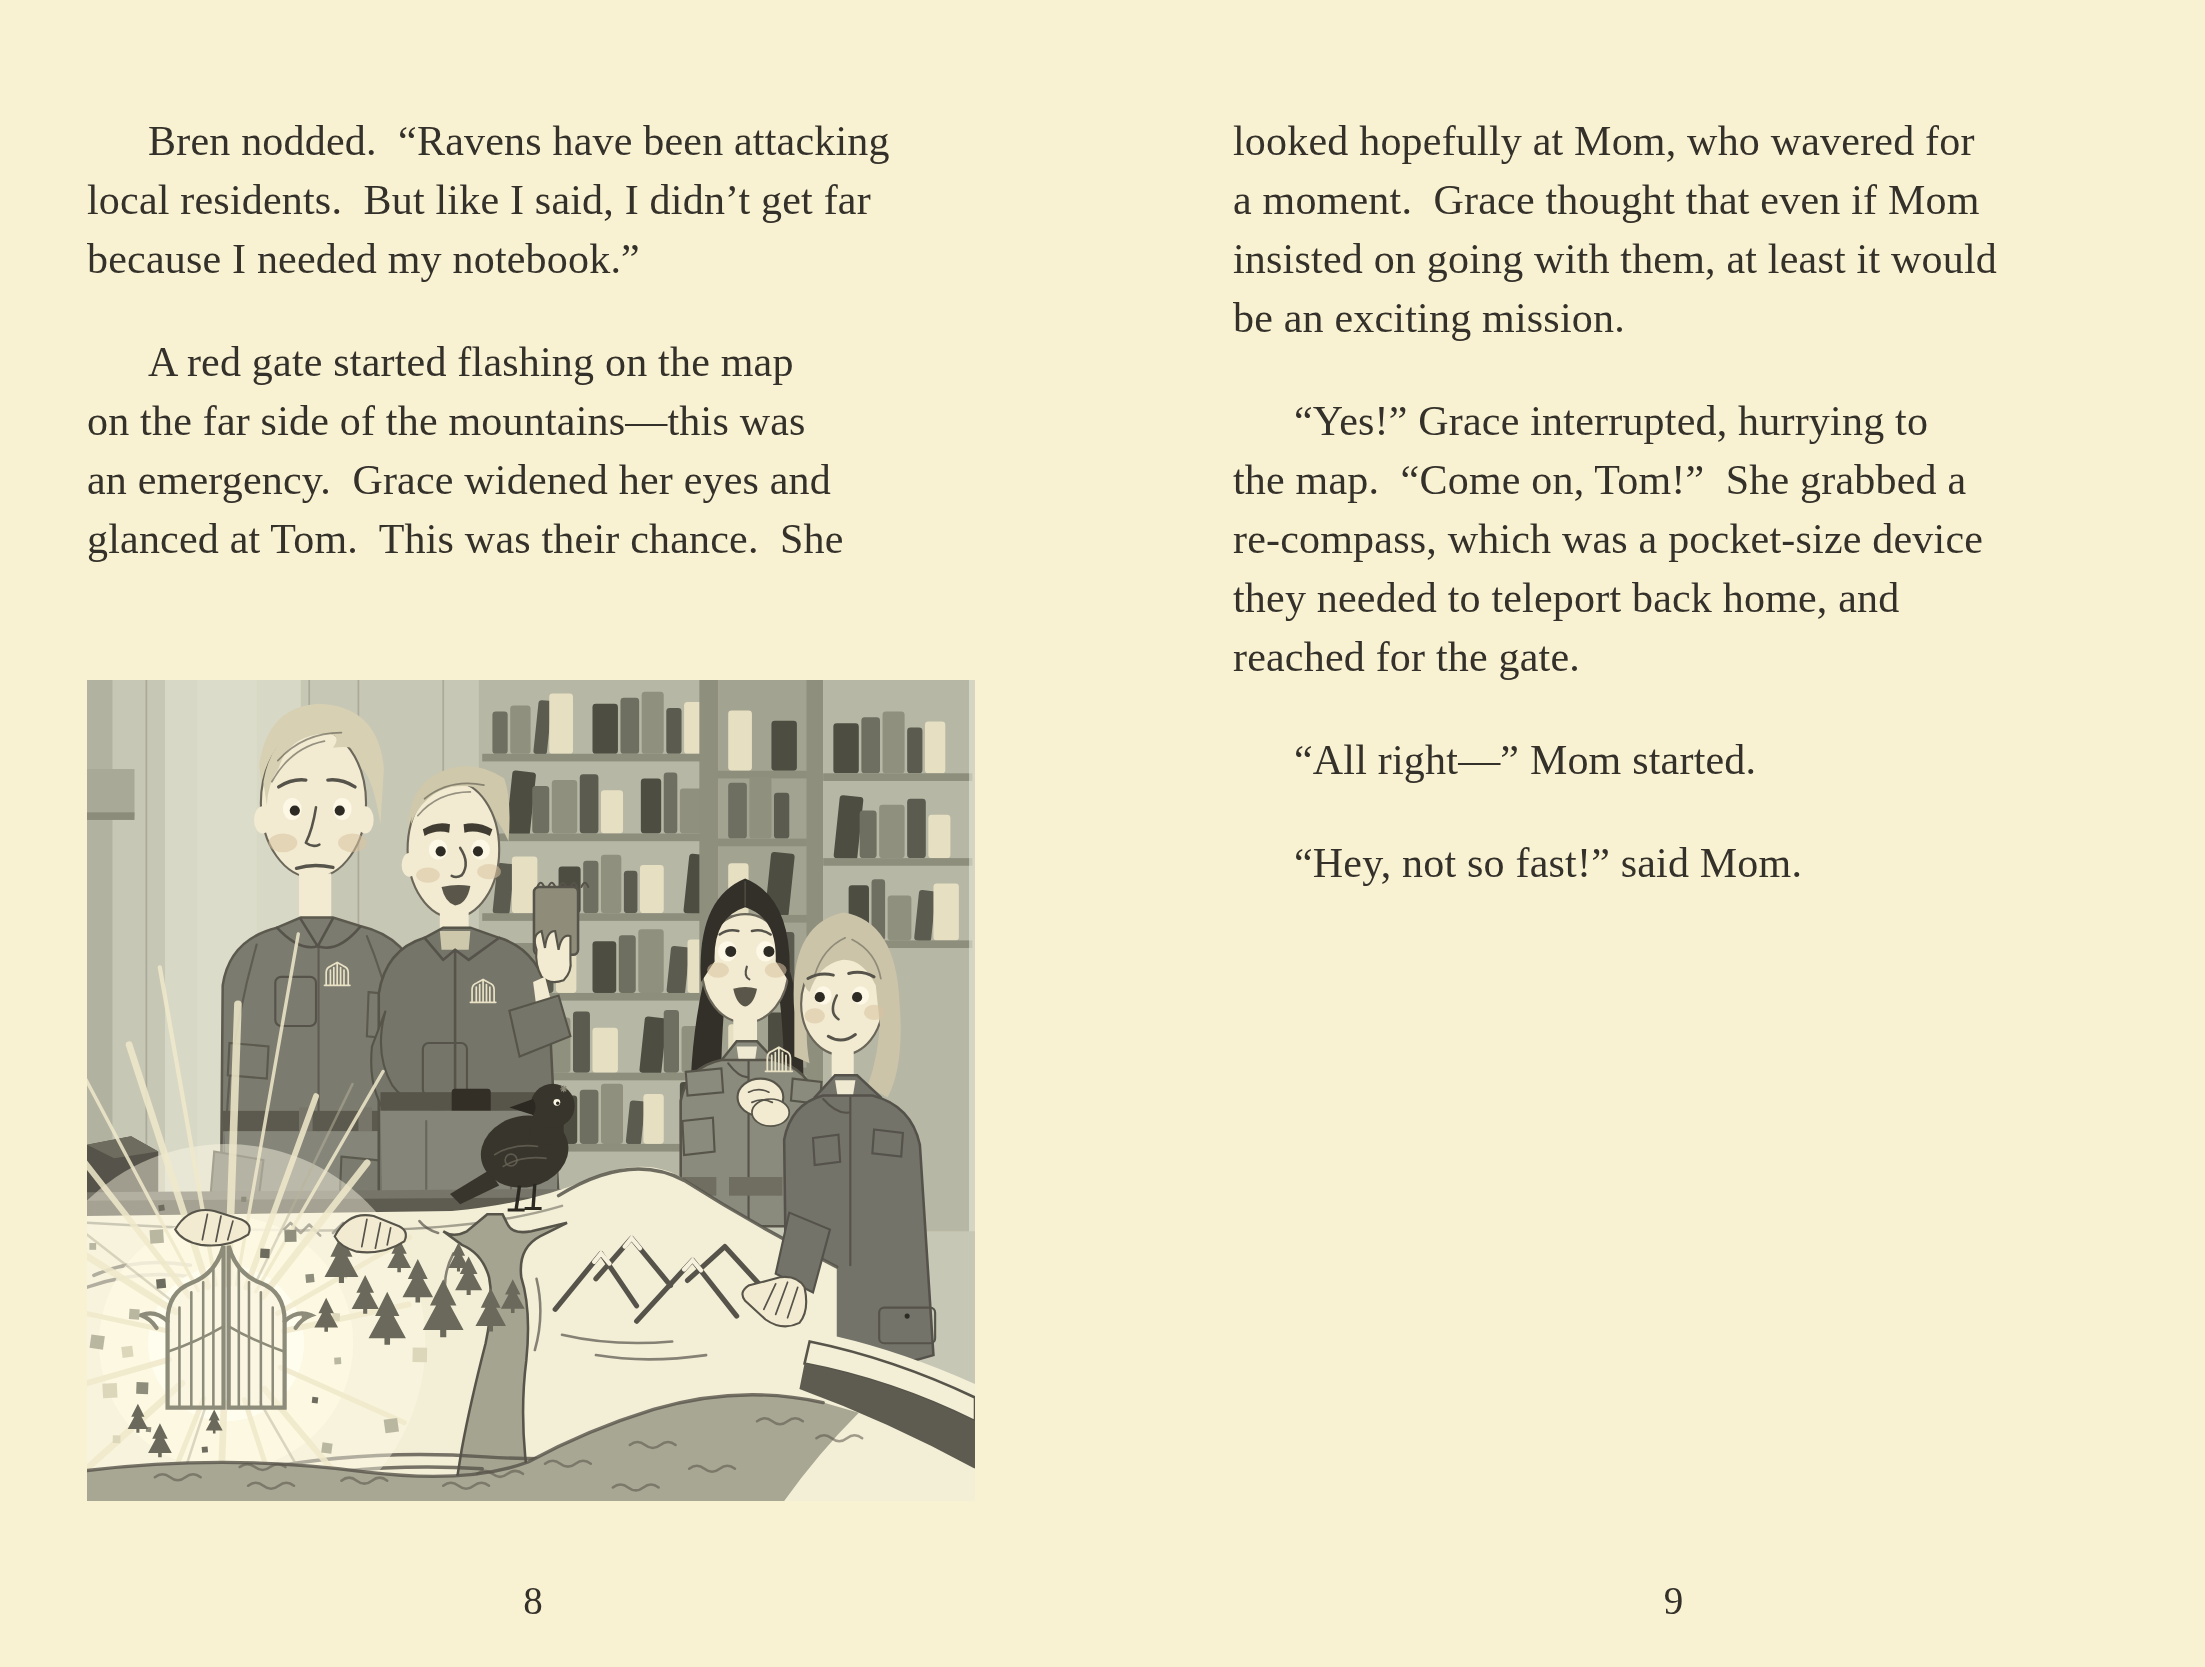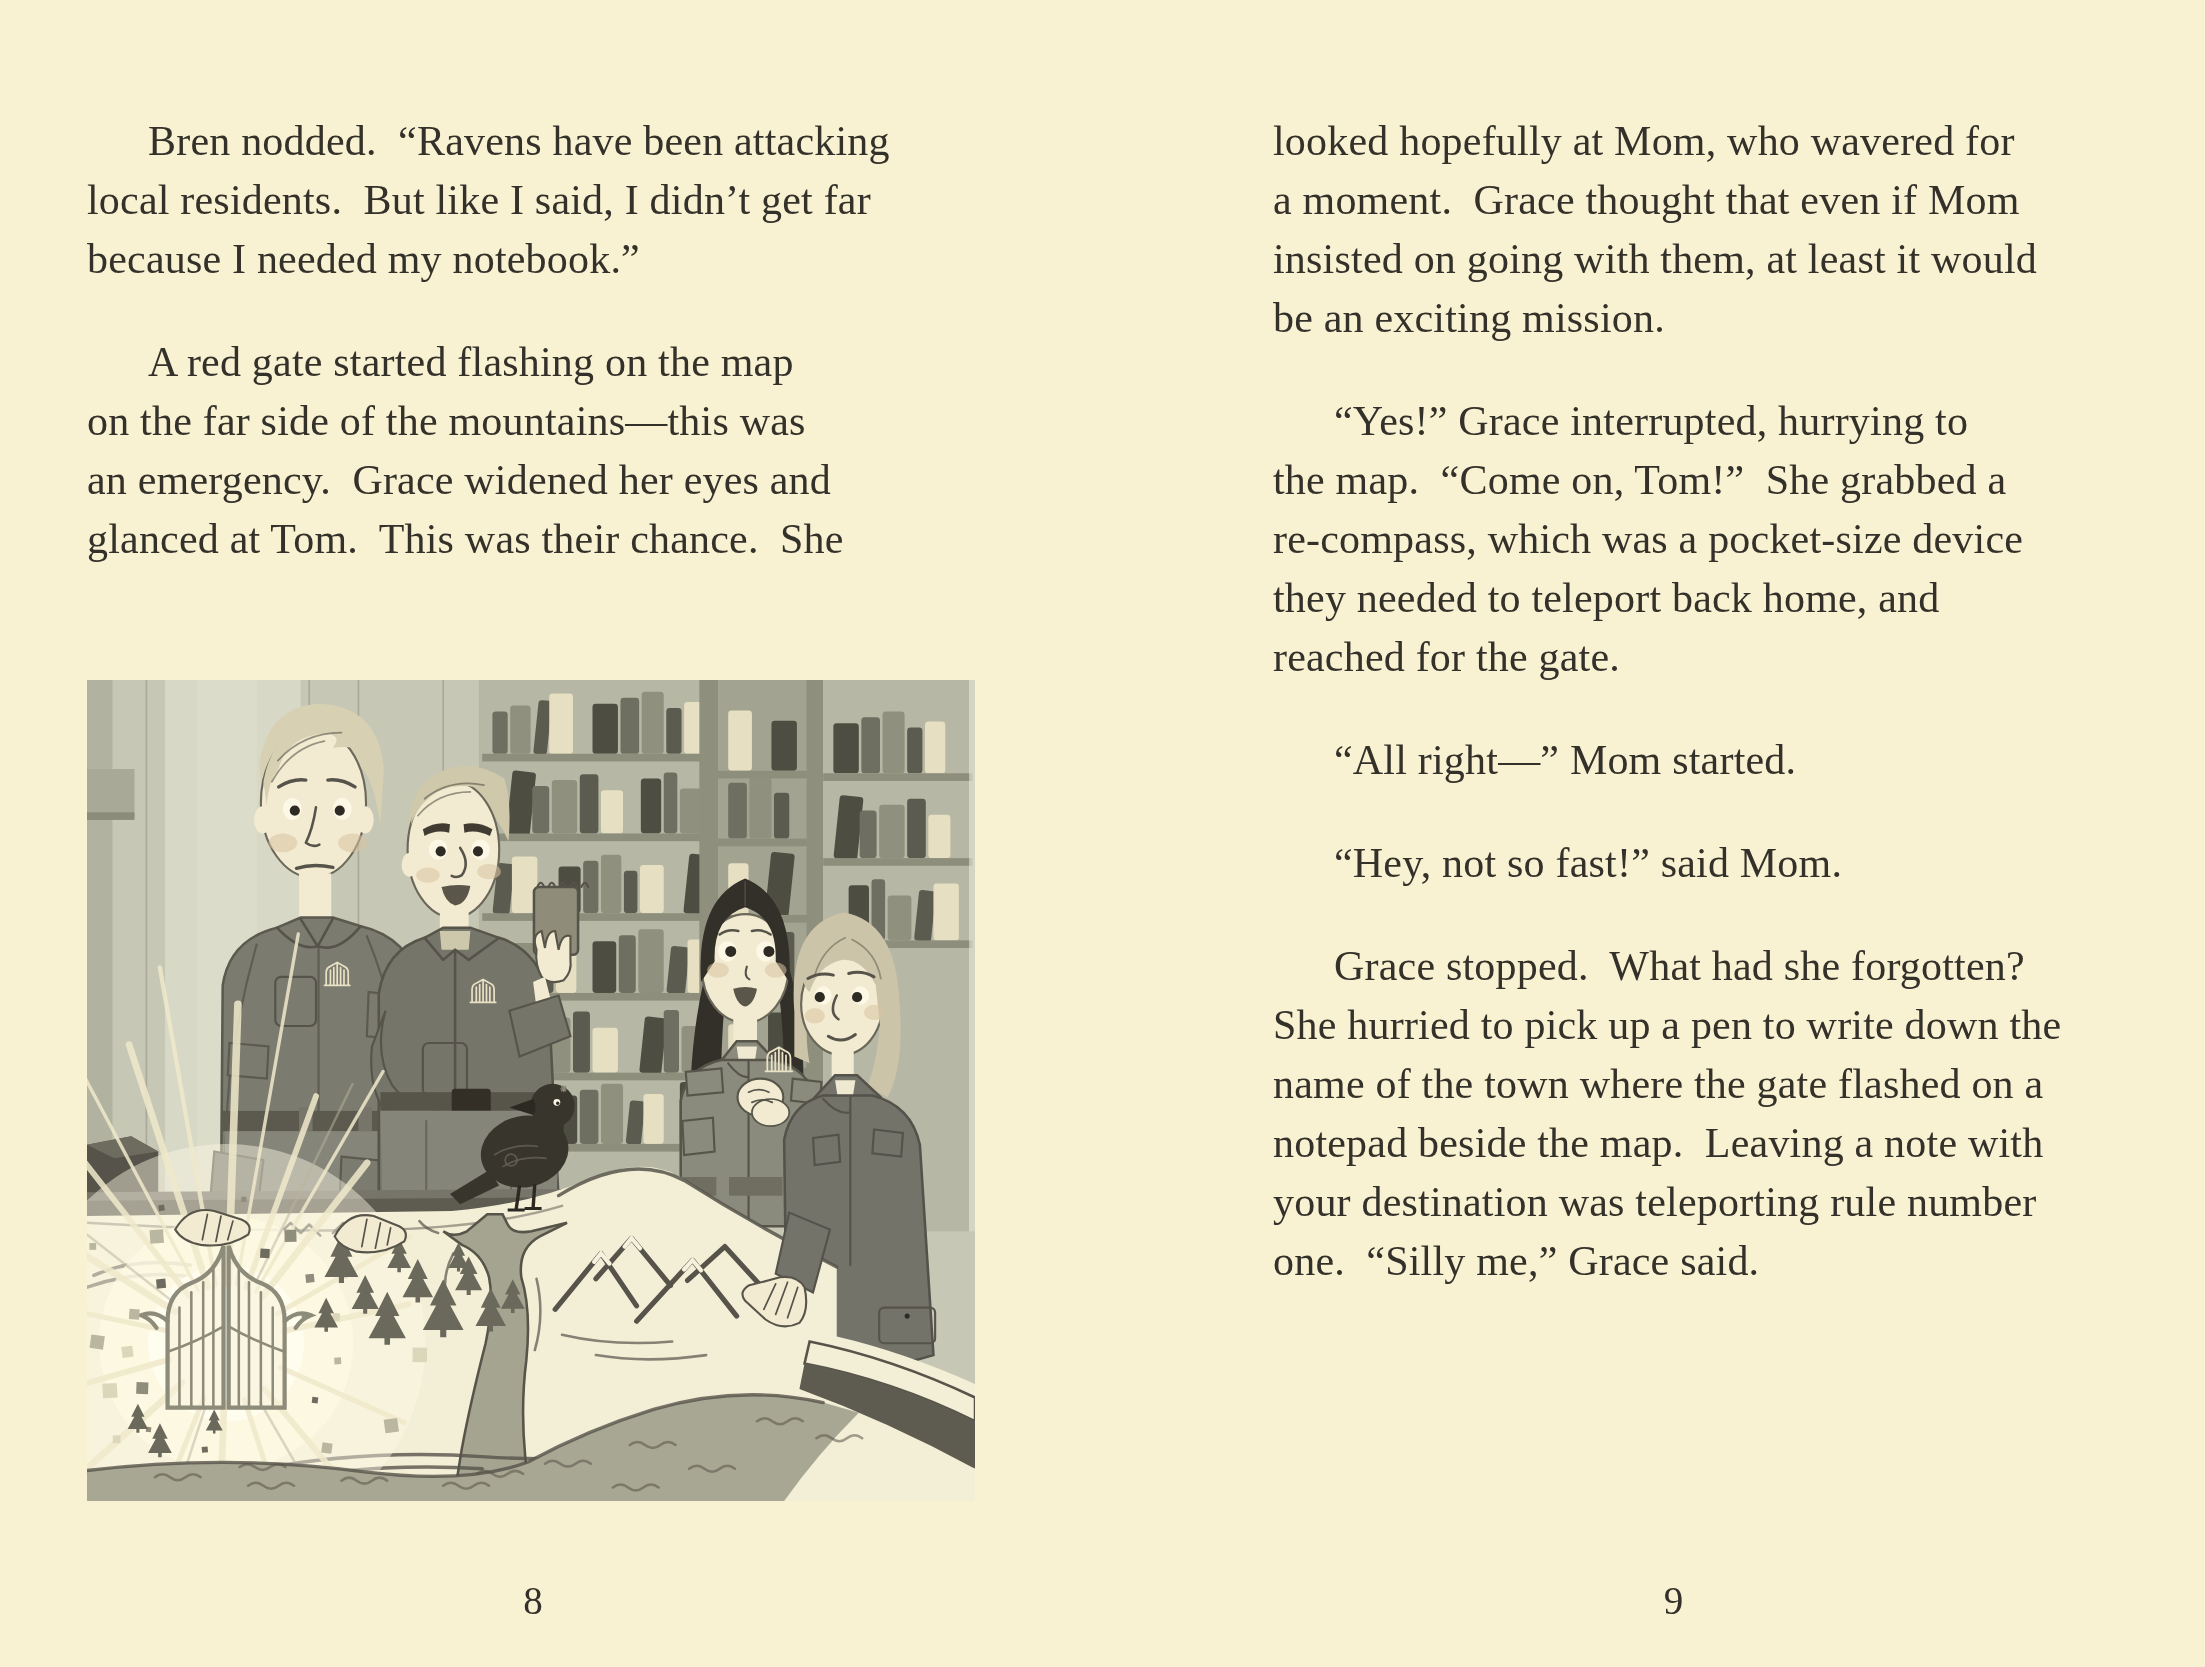--- a/index.html
+++ b/index.html
@@ -1,20 +1,20 @@
 <!DOCTYPE html>
 <html style="--page-bg: #f9f2d2; --ink: #34312b; --wall: #c7c7b5; --wall-light: #dcdcca; --frame-wood: #b2b2a0; --shelf-bg: #b7b7a5; --shelf-bg-dark: #a3a391; --shelf-board: #8e8e7d; --pillar: #8f8f7e; --skin: #f2ebd1; --blush: #d9c3a0; --hair-light: #d7d0b3; --hair-mid: #cfc8aa; --hair-pale: #cbc4a8; --hair-dark: #33302a; --jacket: #7b7b6f; --jacket-b: #75756a; --jacket-c: #8a8a7d; --jacket-d: #73736a; --map: #f3eed6; --water: #a8a793; --edge-dark: #5e5c50; --line: #56534a; --glow: #fdf9e4; --ray: #f0e9cb; --gate: #8d8b79; --tree: #6b695b; --raven: #38352c; --badge: #e9e2c5;font-size:13.6px"><head>
 <meta charset="utf-8">
 <style>
   html,body{margin:0;padding:0;width:2205px;height:1668px;overflow:hidden;}
   body{background:var(--page-bg,#f9f2d2);font-family:"Liberation Serif","DejaVu Serif",serif;color:var(--ink,#34312b);}
   .spread{position:relative;width:2205px;height:1668px;background:var(--page-bg,#f9f2d2);}
   .text-block{position:absolute;top:112px;}
   .text-block.left{left:87px;width:892px;}
-  .text-block.right{left:1273px;width:901px;}
+  .text-block.right{left:1233px;width:901px;}
   p.para{margin:0 0 44px 0;font-size:42px;line-height:59px;white-space:pre-wrap;letter-spacing:0.2px;}
   p.para.indent{text-indent:61px;}
   .page-number{position:absolute;top:1571px;height:59px;font-size:39px;line-height:59px;text-align:center;}
   .page-number.left{left:87px;width:892px;}
   .page-number.right{left:1223px;width:901px;}
   .illo{position:absolute;left:87px;top:680px;width:888px;height:821px;}
   .illo svg{display:block;width:100%;height:100%;}
 
   
   .wall{fill:var(--wall)} .wallL{fill:var(--wall-light)}
@@ -479,24 +479,18 @@
 a moment.  Grace thought that even if Mom
 insisted on going with them, at least it would
 be an exciting mission.</p>
       <p class="para indent">“Yes!” Grace interrupted, hurrying to
 the map.  “Come on, Tom!”  She grabbed a
 re-compass, which was a pocket-size device
 they needed to teleport back home, and
 reached for the gate.</p>
       <p class="para indent">“All right—” Mom started.</p>
       <p class="para indent">“Hey, not so fast!” said Mom.</p>
-      <p class="para indent">Grace stopped.  What had she forgotten?
-She hurried to pick up a pen to write down the
-name of the town where the gate flashed on a
-notepad beside the map.  Leaving a note with
-your destination was teleporting rule number
-one.  “Silly me,” Grace said.</p>
     </div>
     <div class="page-number right">9</div>
   </div>
 
 </div>
 
 
 </body></html>

